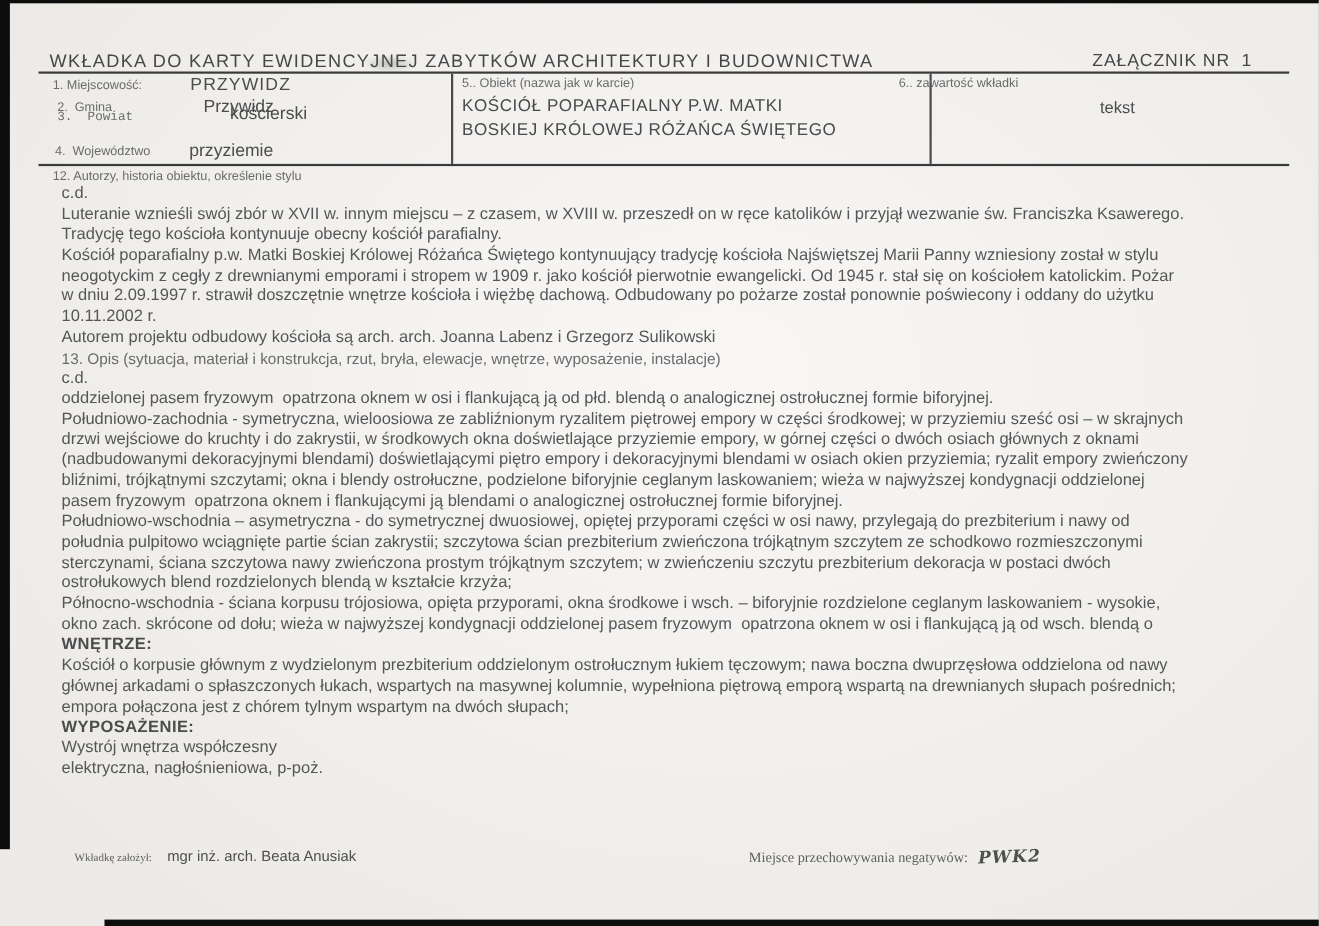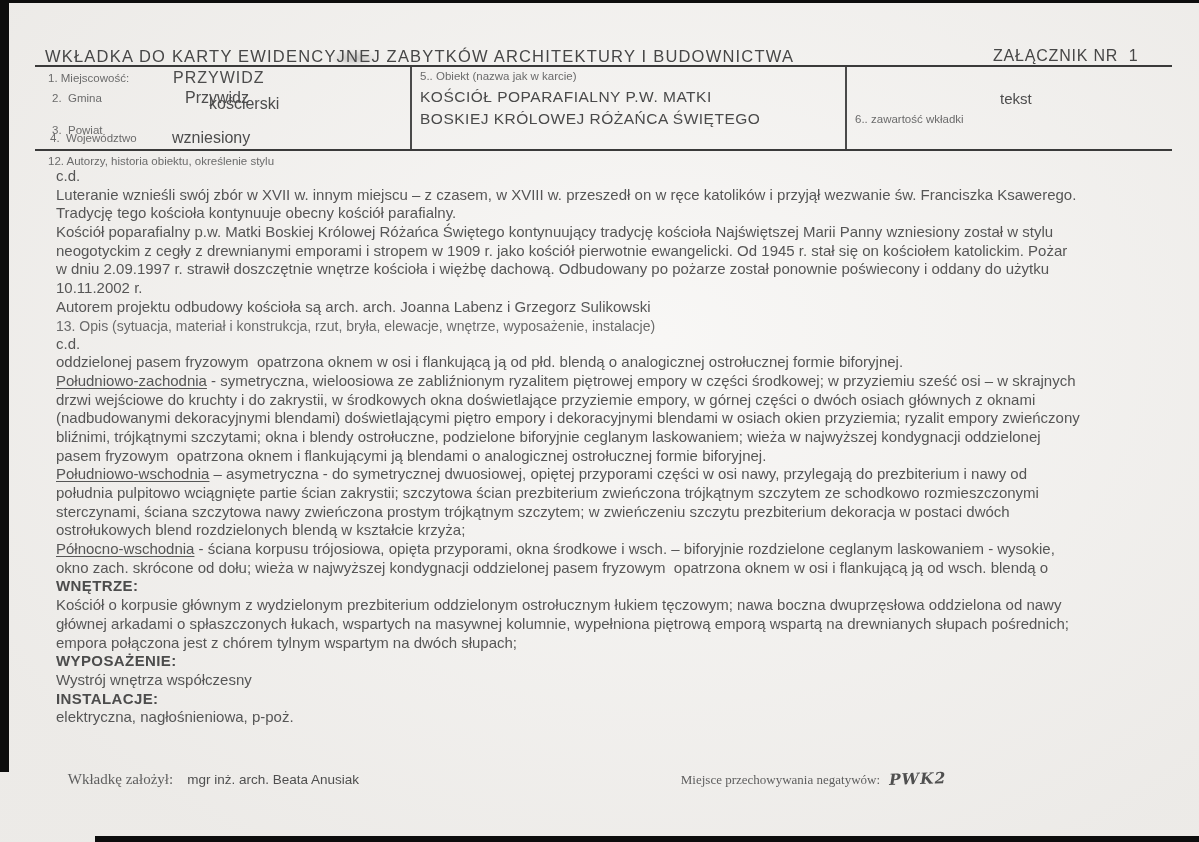--- a/index.html
+++ b/index.html
@@ -36,37 +36,37 @@
   .rule-top{top:65px;left:35px;width:1137px;height:2px;}
   .rule-bottom{top:149px;left:35px;width:1137px;height:2px;}
   .vline{position:absolute;top:67px;height:82px;width:2px;background:#4a4a4a;}
   .v1{left:410px;}
   .v2{left:845px;}
   
   .flabel{position:absolute;font-size:11.5px;color:#6b6b6b;white-space:pre;}
   .fvalue{position:absolute;font-size:16px;color:#4c4c4c;white-space:pre;}
   .f1l{top:72px;left:48px;} .f1v{top:69px;left:173px;letter-spacing:1px;}
   .f2l{top:92px;left:52px;text-align:right;} .f2v{top:89px;left:185px;}
-  .f3l{top:124px;left:52px;} .f3v{top:95px;left:173px;margin-left:36px;}
+  .f3l{top:100px;left:52px;font-family:Liberation Mono, monospace;} .f3v{top:95px;left:173px;margin-left:36px;}
   .f4l{top:132px;left:50px;} .f4v{top:129px;left:172px;}
   .f5l{top:70px;left:420px;}
   .f5v1{top:88px;left:420px;font-size:15.5px;letter-spacing:0.5px;color:#4a4a4a;}
   .f5v2{top:110px;left:420px;font-size:15.5px;letter-spacing:0.5px;color:#4a4a4a;}
-  .f6l{top:70px;left:855px;margin-top:43px;}
+  .f6l{top:70px;left:817px;}
   .f6v{top:90px;left:1000px;font-size:15px;}
   
   .s12label{position:absolute;top:155px;left:48px;font-size:11.5px;color:#6b6b6b;white-space:pre;}
   .body{position:absolute;top:167px;left:45px;width:1140px;font-size:15px;margin-left:11px;}
   .bl{white-space:pre;line-height:18.7px;height:18.7px;}
-  .bl .lead{text-decoration:underline;text-underline-offset:2px;}
+  .bl .lead{text-underline-offset:2px;}
   .bl.strong{font-weight:bold;color:#4c4c4c;letter-spacing:0.4px;}
   .s13label{white-space:pre;font-size:14px;color:#6b6b6b;line-height:17px;height:17px;padding-top:1px;}
   
   .footer-left{position:absolute;top:752px;left:50px;white-space:pre;}
-  .footer-left .lbl{font-family:"Liberation Serif", serif;font-size:15px;color:#5e5e5e;margin-top:19px;}
+  .footer-left .lbl{font-family:"Liberation Serif", serif;font-size:10px;color:#5e5e5e;margin-top:19px;}
   .footer-left .val{font-size:13.5px;color:#4f4f4f;margin-left:14px;}
   .footer-right{position:absolute;top:751px;left:663px;white-space:pre;}
   .footer-right .lbl{font-family:"Liberation Serif", serif;font-size:13px;color:#5e5e5e;margin-top:29px;}
   .footer-right .val{
     display:inline-block;margin-left:9px;
     font-family:"DejaVu Serif", serif;font-style:italic;font-weight:bold;
     font-size:15.5px;color:#4f4f4f;transform:rotate(-2deg);letter-spacing:1px;
   }
 </style>
 </head>
@@ -87,21 +87,21 @@
   <div class="vline v1"></div>
   <div class="vline v2"></div>
 
   <div class="flabel f1l">1. Miejscowość:</div>
   <div class="fvalue f1v">PRZYWIDZ</div>
   <div class="flabel f2l">2.  Gmina</div>
   <div class="fvalue f2v">Przywidz</div>
   <div class="flabel f3l">3.  Powiat</div>
   <div class="fvalue f3v">kościerski</div>
   <div class="flabel f4l">4.  Województwo</div>
-  <div class="fvalue f4v">wzniesiony</div>
+  <div class="fvalue f4v">przyziemie</div>
 
   <div class="flabel f5l">5.. Obiekt (nazwa jak w karcie)</div>
   <div class="fvalue f5v1">KOŚCIÓŁ POPARAFIALNY P.W. MATKI</div>
   <div class="fvalue f5v2">BOSKIEJ KRÓLOWEJ RÓŻAŃCA ŚWIĘTEGO</div>
 
   <div class="flabel f6l">6.. zawartość wkładki</div>
   <div class="fvalue f6v">tekst</div>
 
   <div class="s12label">12. Autorzy, historia obiektu, określenie stylu</div>
 
@@ -129,21 +129,20 @@
     <div class="bl"><span>sterczynami, ściana szczytowa nawy zwieńczona prostym trójkątnym szczytem; w zwieńczeniu szczytu prezbiterium dekoracja w postaci dwóch</span></div>
     <div class="bl"><span>ostrołukowych blend rozdzielonych blendą w kształcie krzyża;</span></div>
     <div class="bl"><span class="lead">Północno-wschodnia</span><span> - ściana korpusu trójosiowa, opięta przyporami, okna środkowe i wsch. – biforyjnie rozdzielone ceglanym laskowaniem - wysokie,</span></div>
     <div class="bl"><span>okno zach. skrócone od dołu; wieża w najwyższej kondygnacji oddzielonej pasem fryzowym  opatrzona oknem w osi i flankującą ją od wsch. blendą o</span></div>
     <div class="bl strong"><span>WNĘTRZE:</span></div>
     <div class="bl"><span>Kościół o korpusie głównym z wydzielonym prezbiterium oddzielonym ostrołucznym łukiem tęczowym; nawa boczna dwuprzęsłowa oddzielona od nawy</span></div>
     <div class="bl"><span>głównej arkadami o spłaszczonych łukach, wspartych na masywnej kolumnie, wypełniona piętrową emporą wspartą na drewnianych słupach pośrednich;</span></div>
     <div class="bl"><span>empora połączona jest z chórem tylnym wspartym na dwóch słupach;</span></div>
     <div class="bl strong"><span>WYPOSAŻENIE:</span></div>
     <div class="bl"><span>Wystrój wnętrza współczesny</span></div>
-    <div class="bl strong"><span>INSTALACJE:</span></div>
     <div class="bl"><span>elektryczna, nagłośnieniowa, p-poż.</span></div>
   </div>
 
   <div class="footer-left">
     <span class="lbl">Wkładkę założył:</span><span class="val">mgr inż. arch. Beata Anusiak</span>
   </div>
   <div class="footer-right">
     <span class="lbl">Miejsce przechowywania negatywów:</span><span class="val">PWK2</span>
   </div>
 

